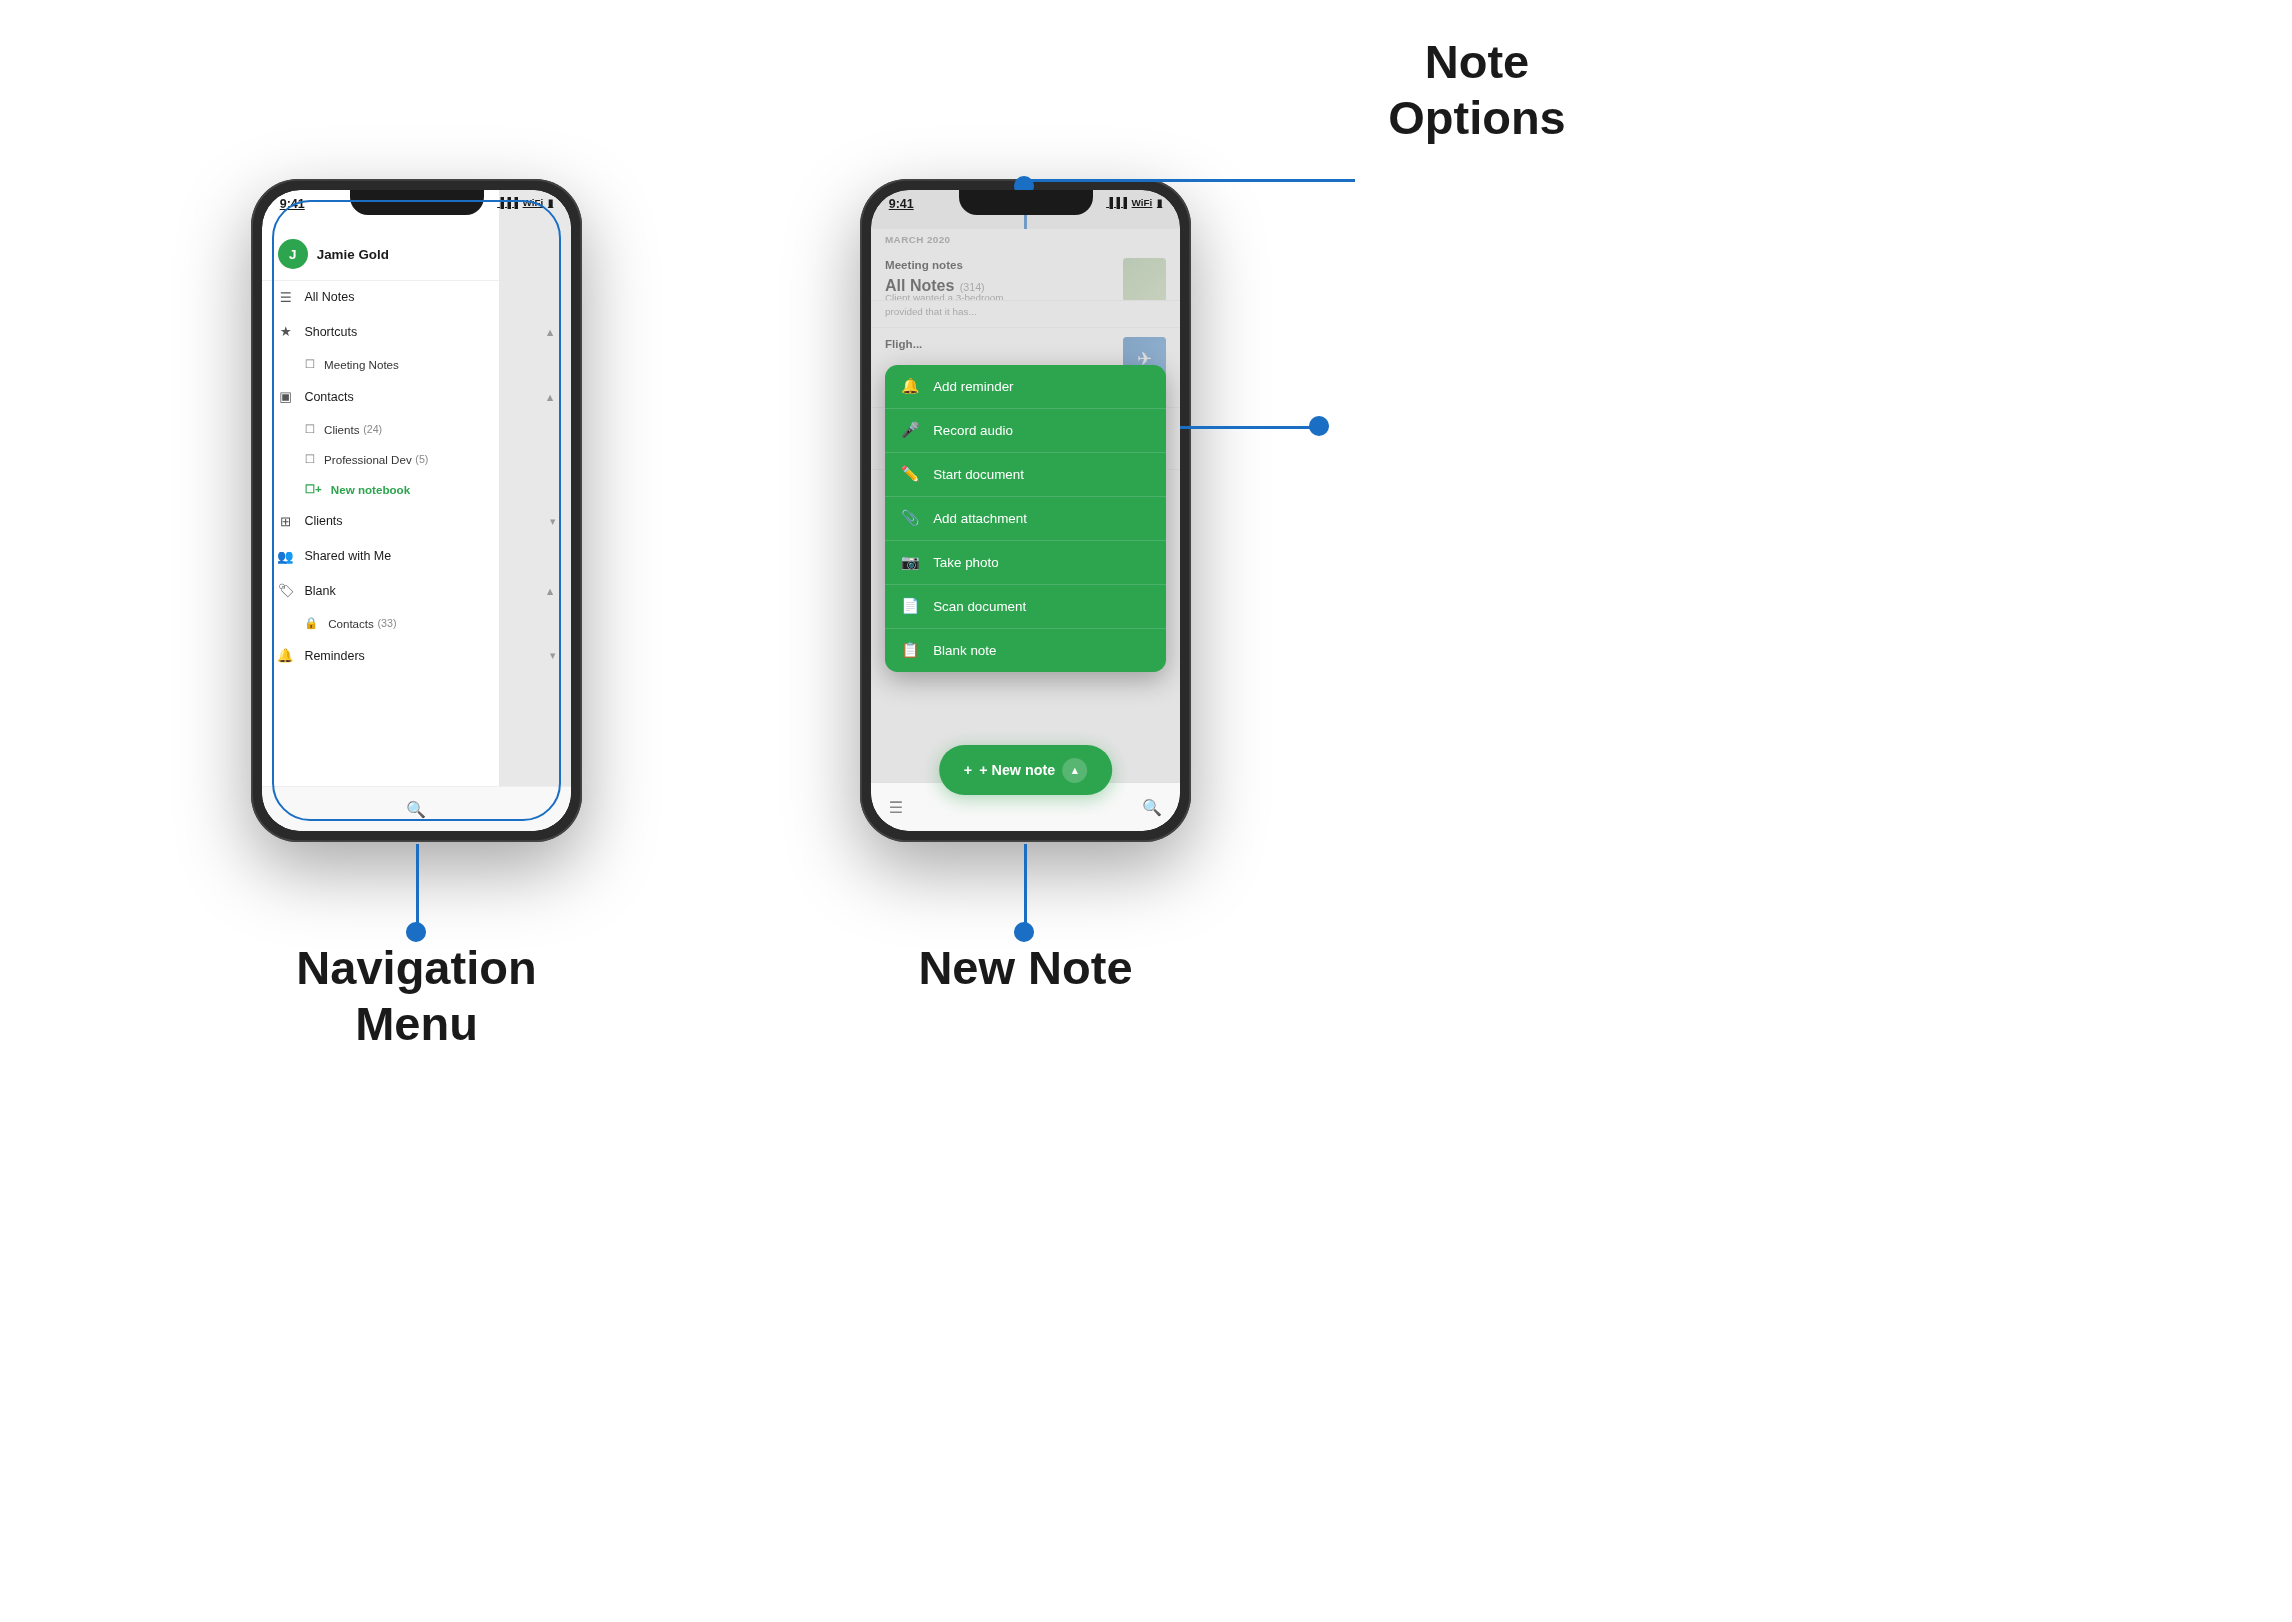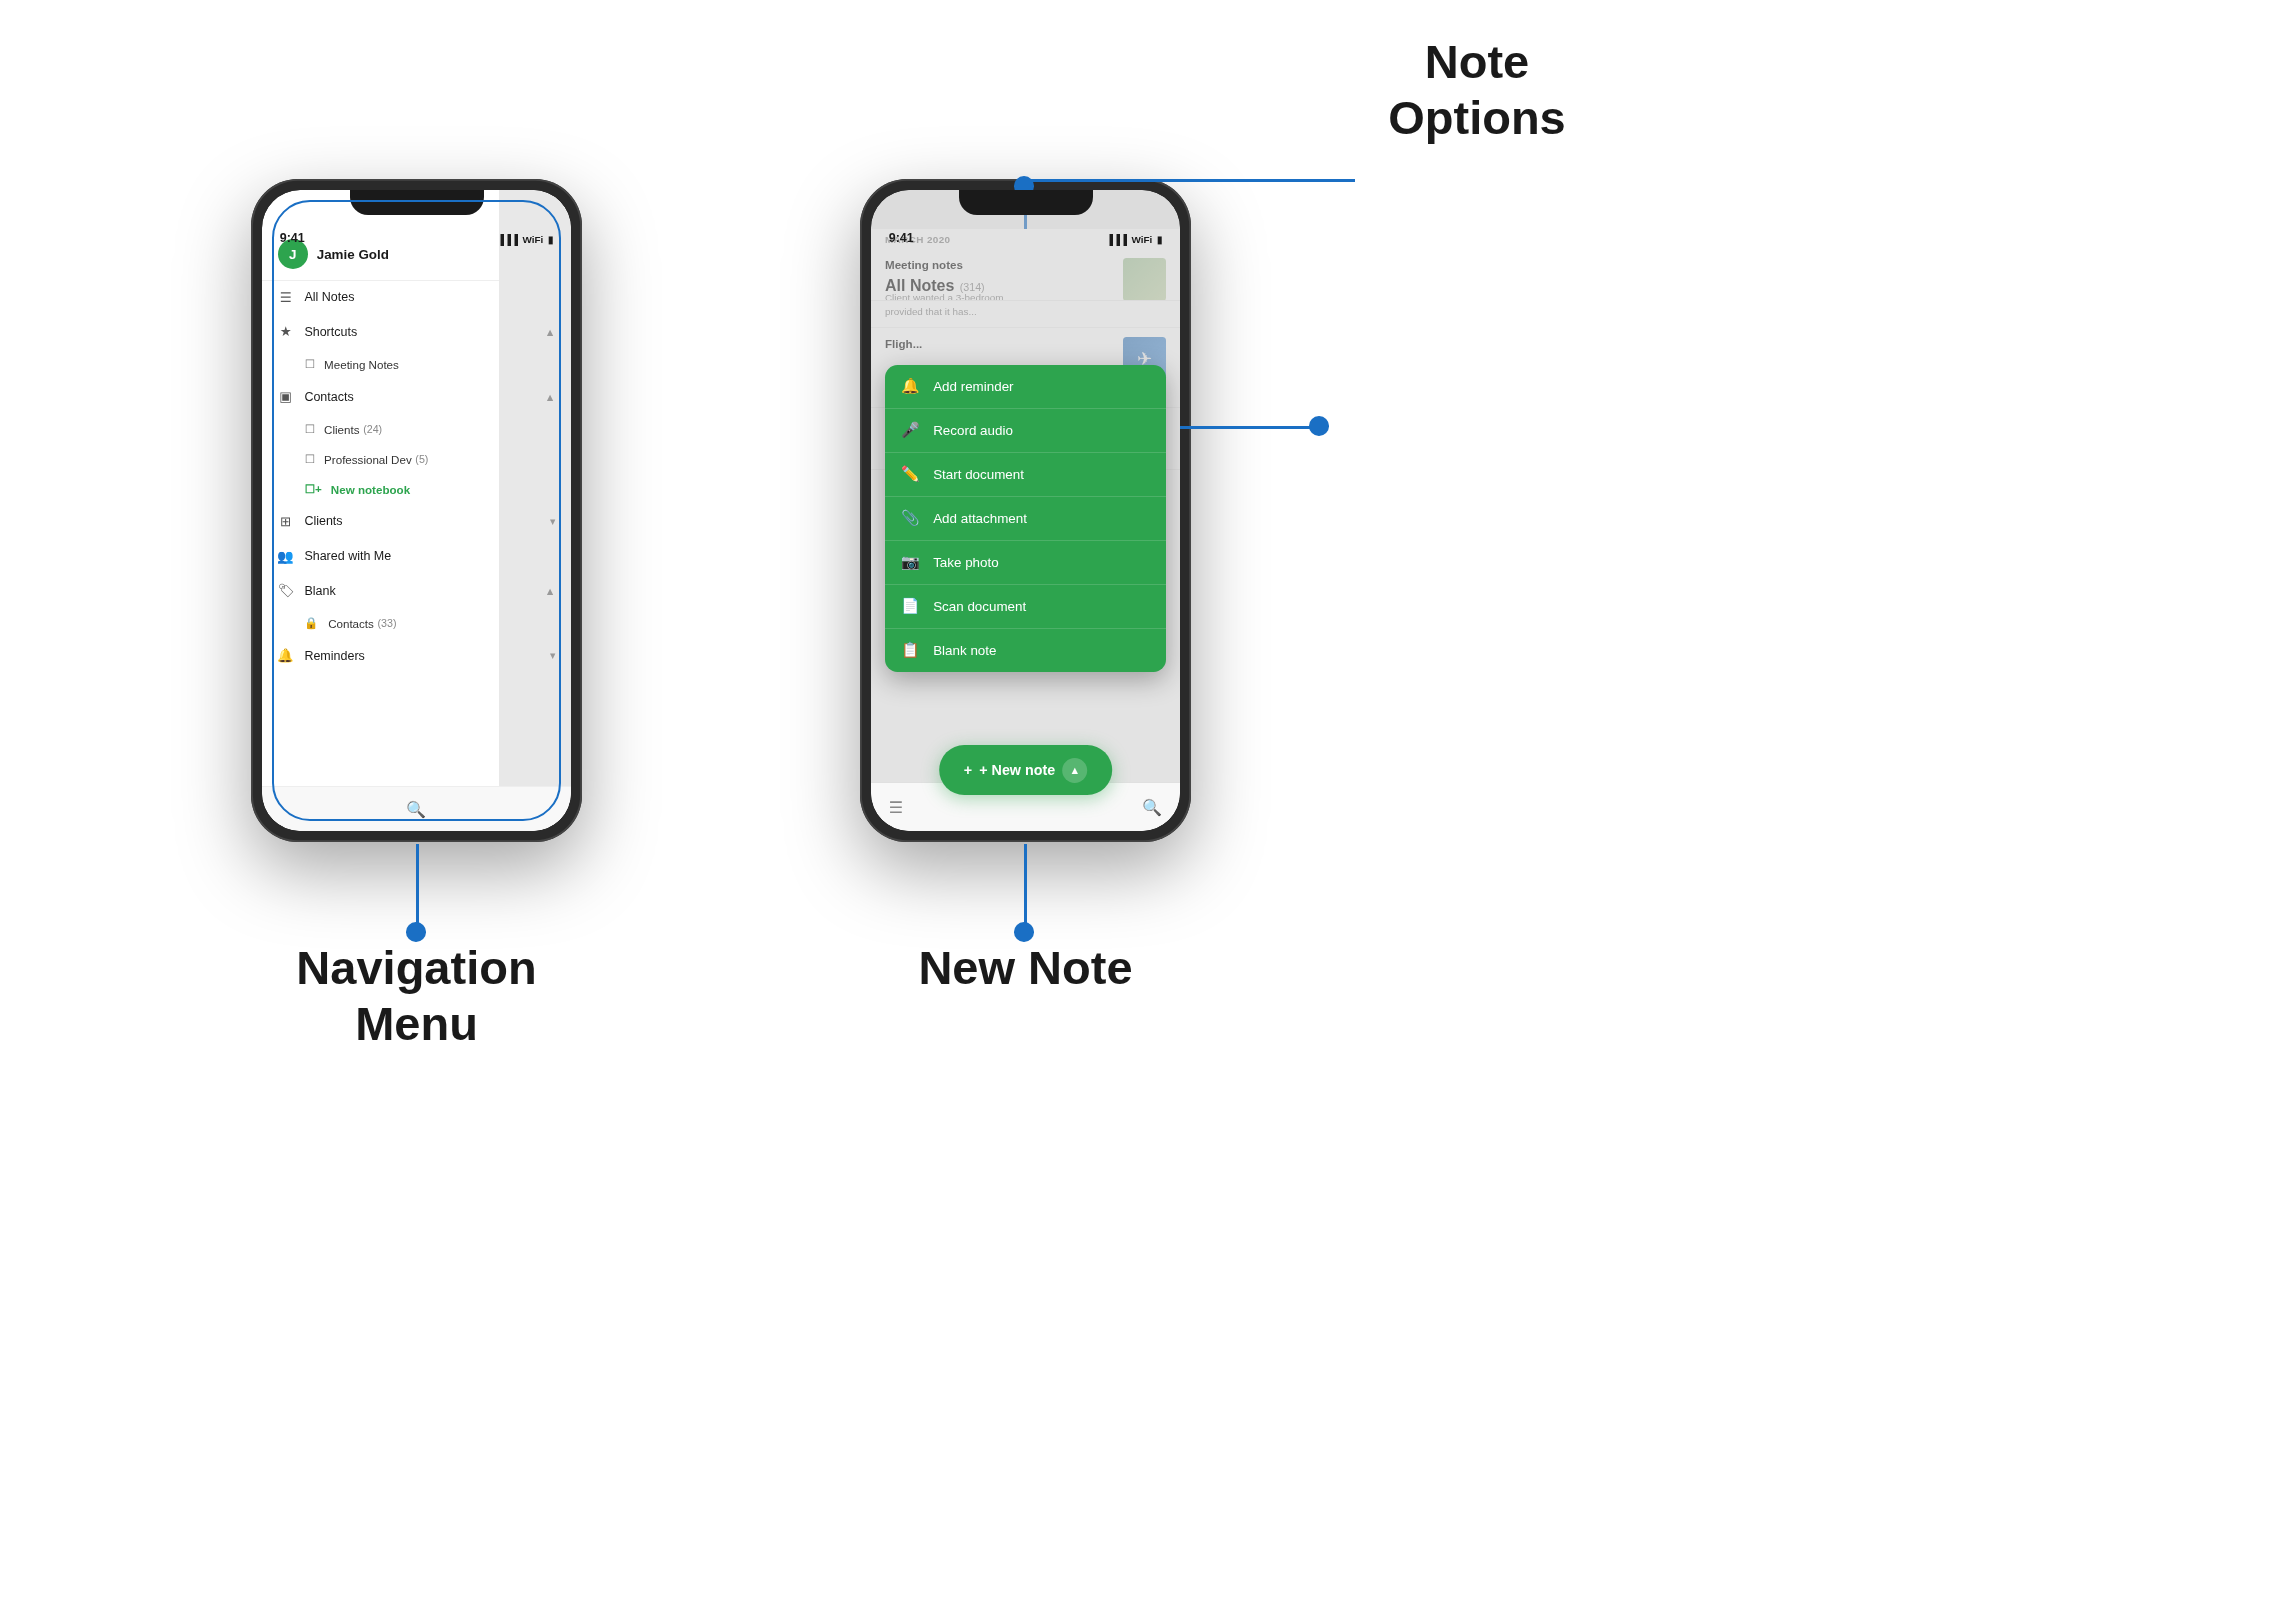--- a/index.html
+++ b/index.html
@@ -64,31 +64,32 @@
       width: 134px;
       height: 25px;
       background: #1a1a1a;
       border-radius: 0 0 18px 18px;
       z-index: 100;
     }
 
     
     .status-bar {
       position: absolute;
-      top: 16px;
+      top: 0;
       left: 0; right: 0;
       height: 39px;
       display: flex;
-      align-items: flex-end;
+      align-items: flex-start;
       justify-content: space-between;
       padding: 7.2px 18px 0;
       font-size: 11.6px;
       font-weight: 600;
       color: #1a1a1a;
       z-index: 10;
+      text-decoration: underline;
     }
     .status-bar .time { font-size: 12.5px; font-weight: 700; }
     .status-icons { display: flex; gap: 4.5px; align-items: center; font-size: 9.9px; }
 
     
     .blue-border {
       position: absolute;
       top: 10.7px; left: 10.7px; right: 10.7px; bottom: 10.7px;
       border-radius: 38px;
       border: 2.7px solid #1a6fc4;

